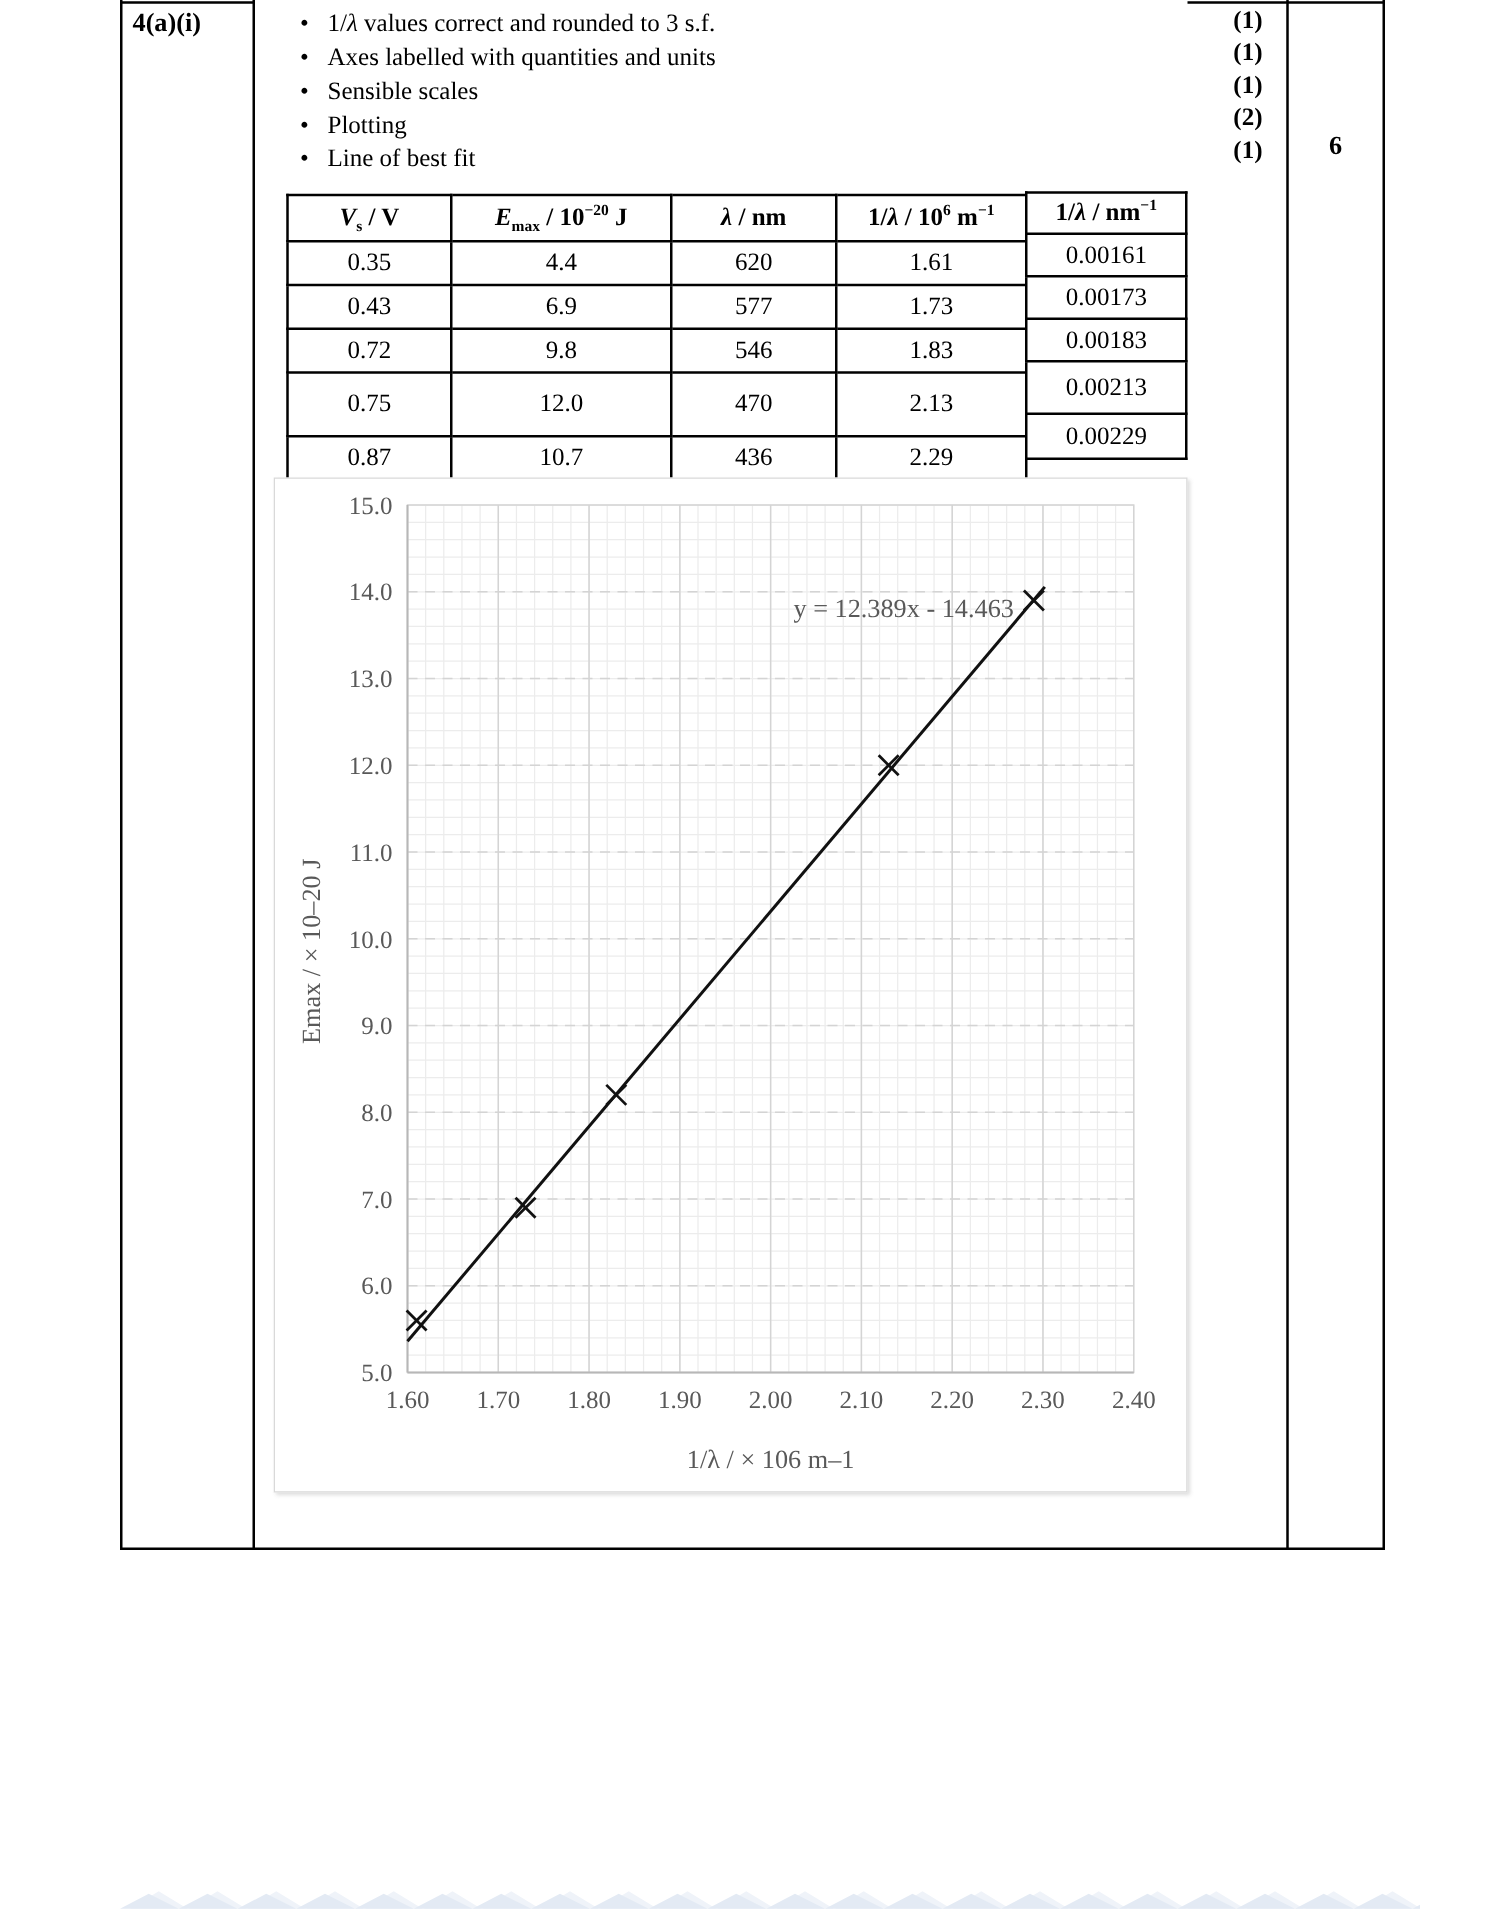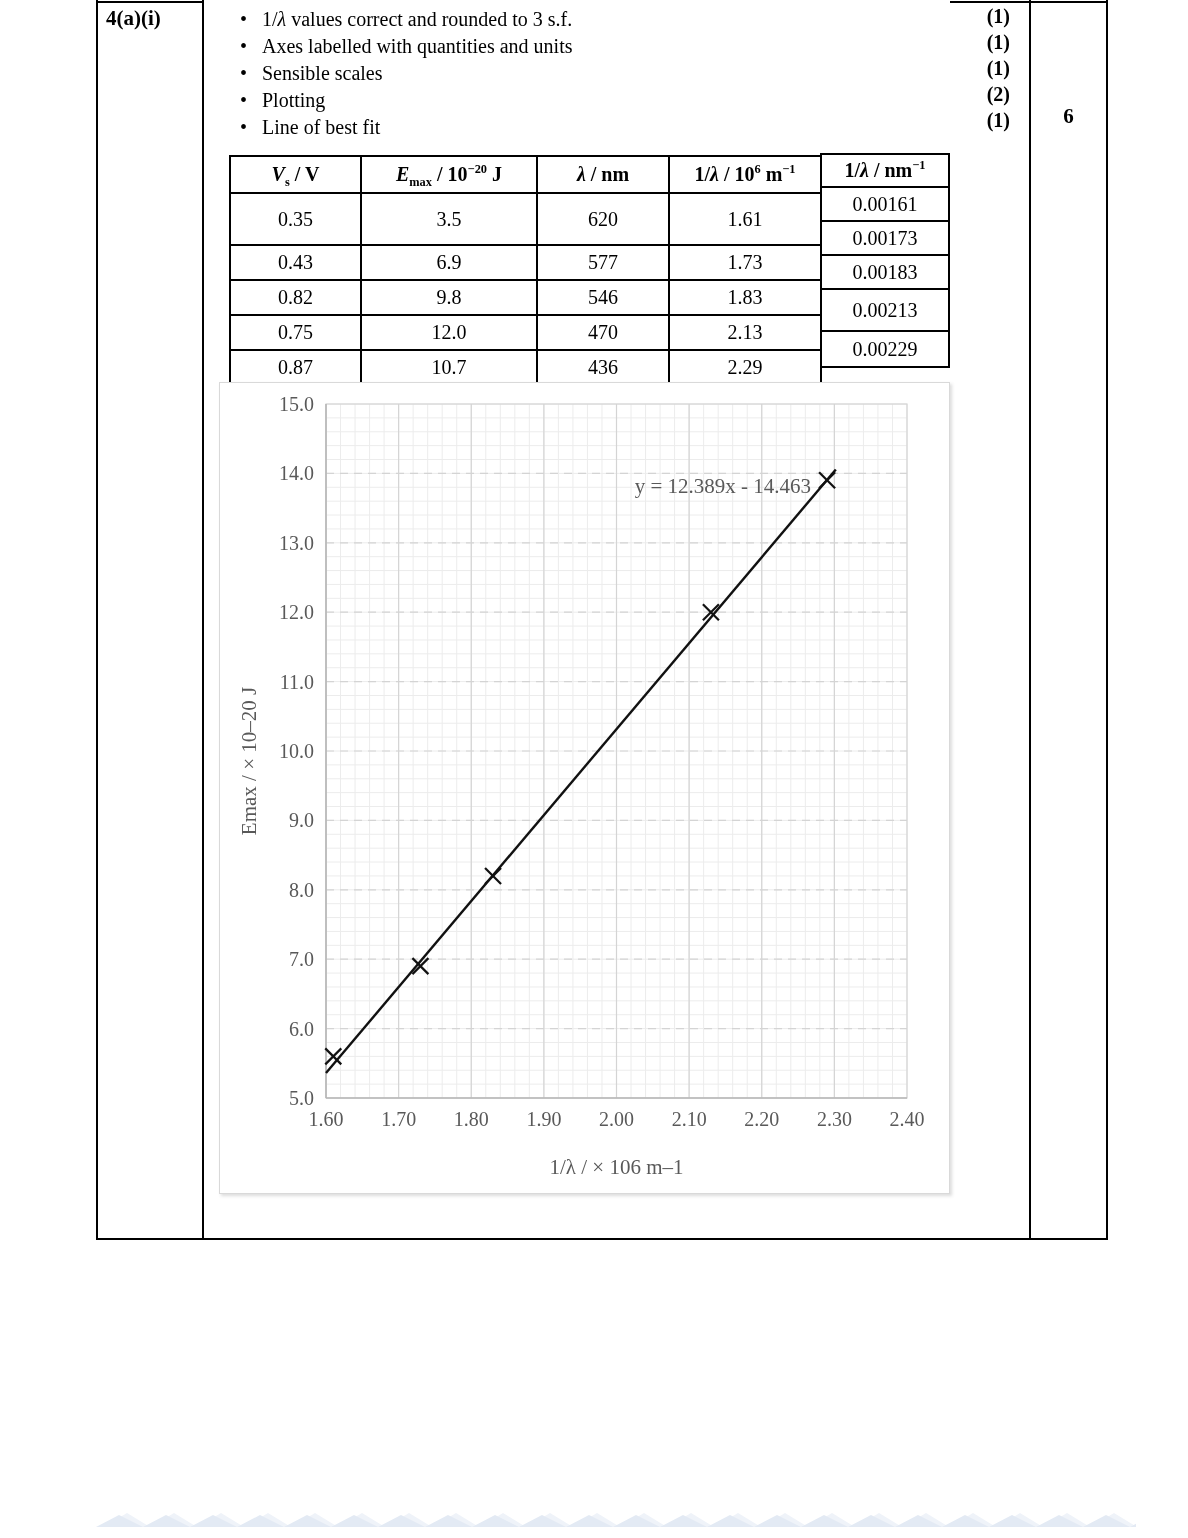--- a/index.html
+++ b/index.html
@@ -90,39 +90,39 @@
       </colgroup>
     <thead>
       <tr style="height:37px;">
         <th><span class="it">V</span><span class="sub">s</span><span> / V</span></th>
         <th><span class="it">E</span><span class="sub">max</span><span> / 10</span><span class="sup">−20</span><span> J</span></th>
         <th><span class="it">λ</span><span> / nm</span></th>
         <th><span>1/</span><span class="it">λ</span><span> / 10</span><span class="sup">6</span><span> m</span><span class="sup">−1</span></th>
       </tr>
     </thead>
     <tbody>
-        <tr style="height: 52px; margin-left: 36px;">
+        <tr style="height: 35px; margin-left: 36px;">
           <td>0.35</td>
-          <td>3.5</td>
+          <td>4.4</td>
           <td>620</td>
           <td>1.61</td>
         </tr>
         <tr style="height: 35px;">
           <td>0.43</td>
           <td>6.9</td>
           <td>577</td>
           <td>1.73</td>
         </tr>
         <tr style="height: 35px;">
-          <td>0.82</td>
+          <td>0.72</td>
           <td>9.8</td>
           <td>546</td>
           <td>1.83</td>
         </tr>
-        <tr style="height: 35px;">
+        <tr style="height: 51px;">
           <td>0.75</td>
           <td>12.0</td>
           <td>470</td>
           <td>2.13</td>
         </tr>
         <tr style="height: 35px;">
           <td>0.87</td>
           <td>10.7</td>
           <td>436</td>
           <td>2.29</td>

